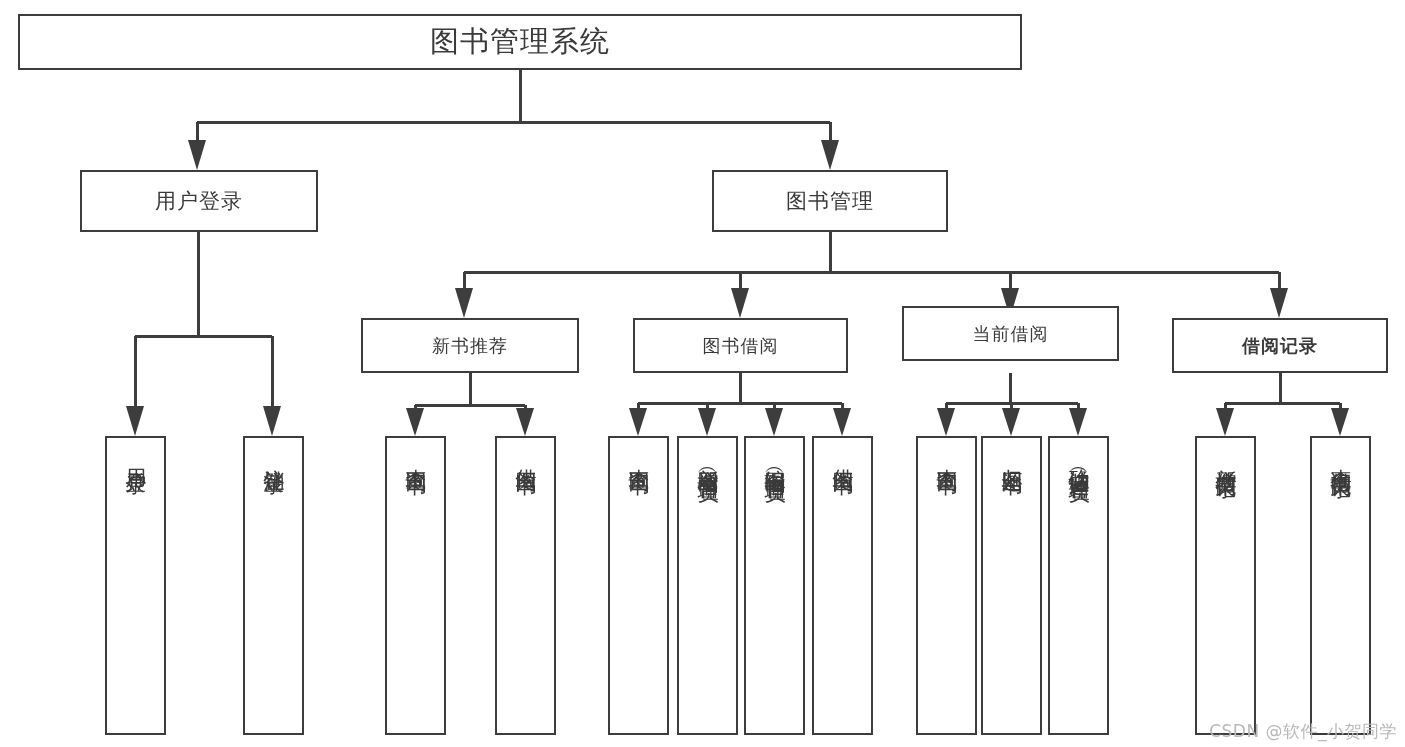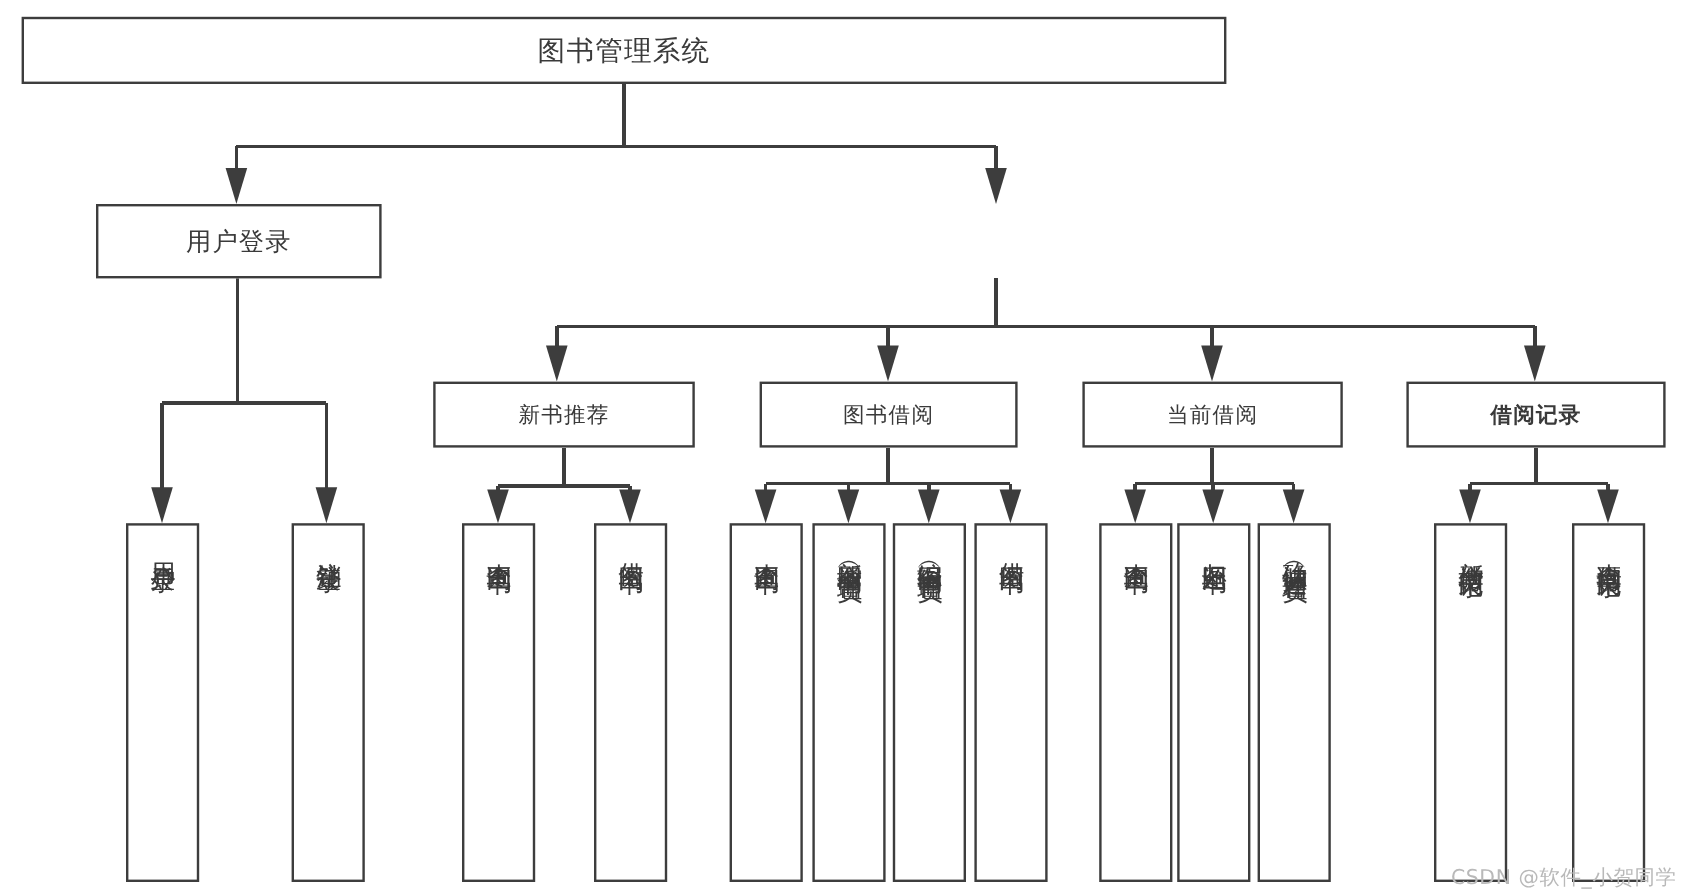--- a/index.html
+++ b/index.html
@@ -27,21 +27,21 @@
     box-sizing:border-box;
     background:#ffffff;
     border:2.5px solid #3d3d3d;
     display:flex;
     align-items:center;
     justify-content:center;
     text-align:center;
     color:#3a3a3a;
   }
   .node.root{
-    font-size:23px;
+    font-size:29px;
     letter-spacing:1px;
   }
   .node.lvl2{
     font-size:21px;
     letter-spacing:1px;
   }
   .node.lvl3{
     font-size:18px;
     letter-spacing:1px;
   }
@@ -153,28 +153,31 @@
     </g>
   </svg>
 
   <div class="node root" style="left:18px;top:14px;width:1004px;height:56px;">
     <span>图书管理系统</span>
   </div>
 
   <div class="node lvl2" style="left:80px;top:170px;width:238px;height:62px;">
     <span>用户登录</span>
   </div>
+  <div class="node lvl2" style="left:712px;top:170px;width:236px;height:62px;">
+    <span>图书管理</span>
+  </div>
 
   <div class="node lvl3" style="left:361px;top:318px;width:218px;height:55px;">
     <span>新书推荐</span>
   </div>
   <div class="node lvl3" style="left:633px;top:318px;width:215px;height:55px;">
     <span>图书借阅</span>
   </div>
-  <div class="node lvl3" style="left:902px;top:318px;width:217px;height:55px;">
+  <div class="node lvl3" style="left:902px;top:306px;width:217px;height:55px;">
     <span>当前借阅</span>
   </div>
   <div class="node lvl3" style="left:1172px;top:318px;width:216px;height:55px;font-weight:bold;">
     <span>借阅记录</span>
   </div>
 
   <div class="node leaf" style="left:105px;top:436px;width:61px;height:299px;">
     <span class="vtext">用户登录</span>
   </div>
   <div class="node leaf" style="left:243px;top:436px;width:61px;height:299px;">

